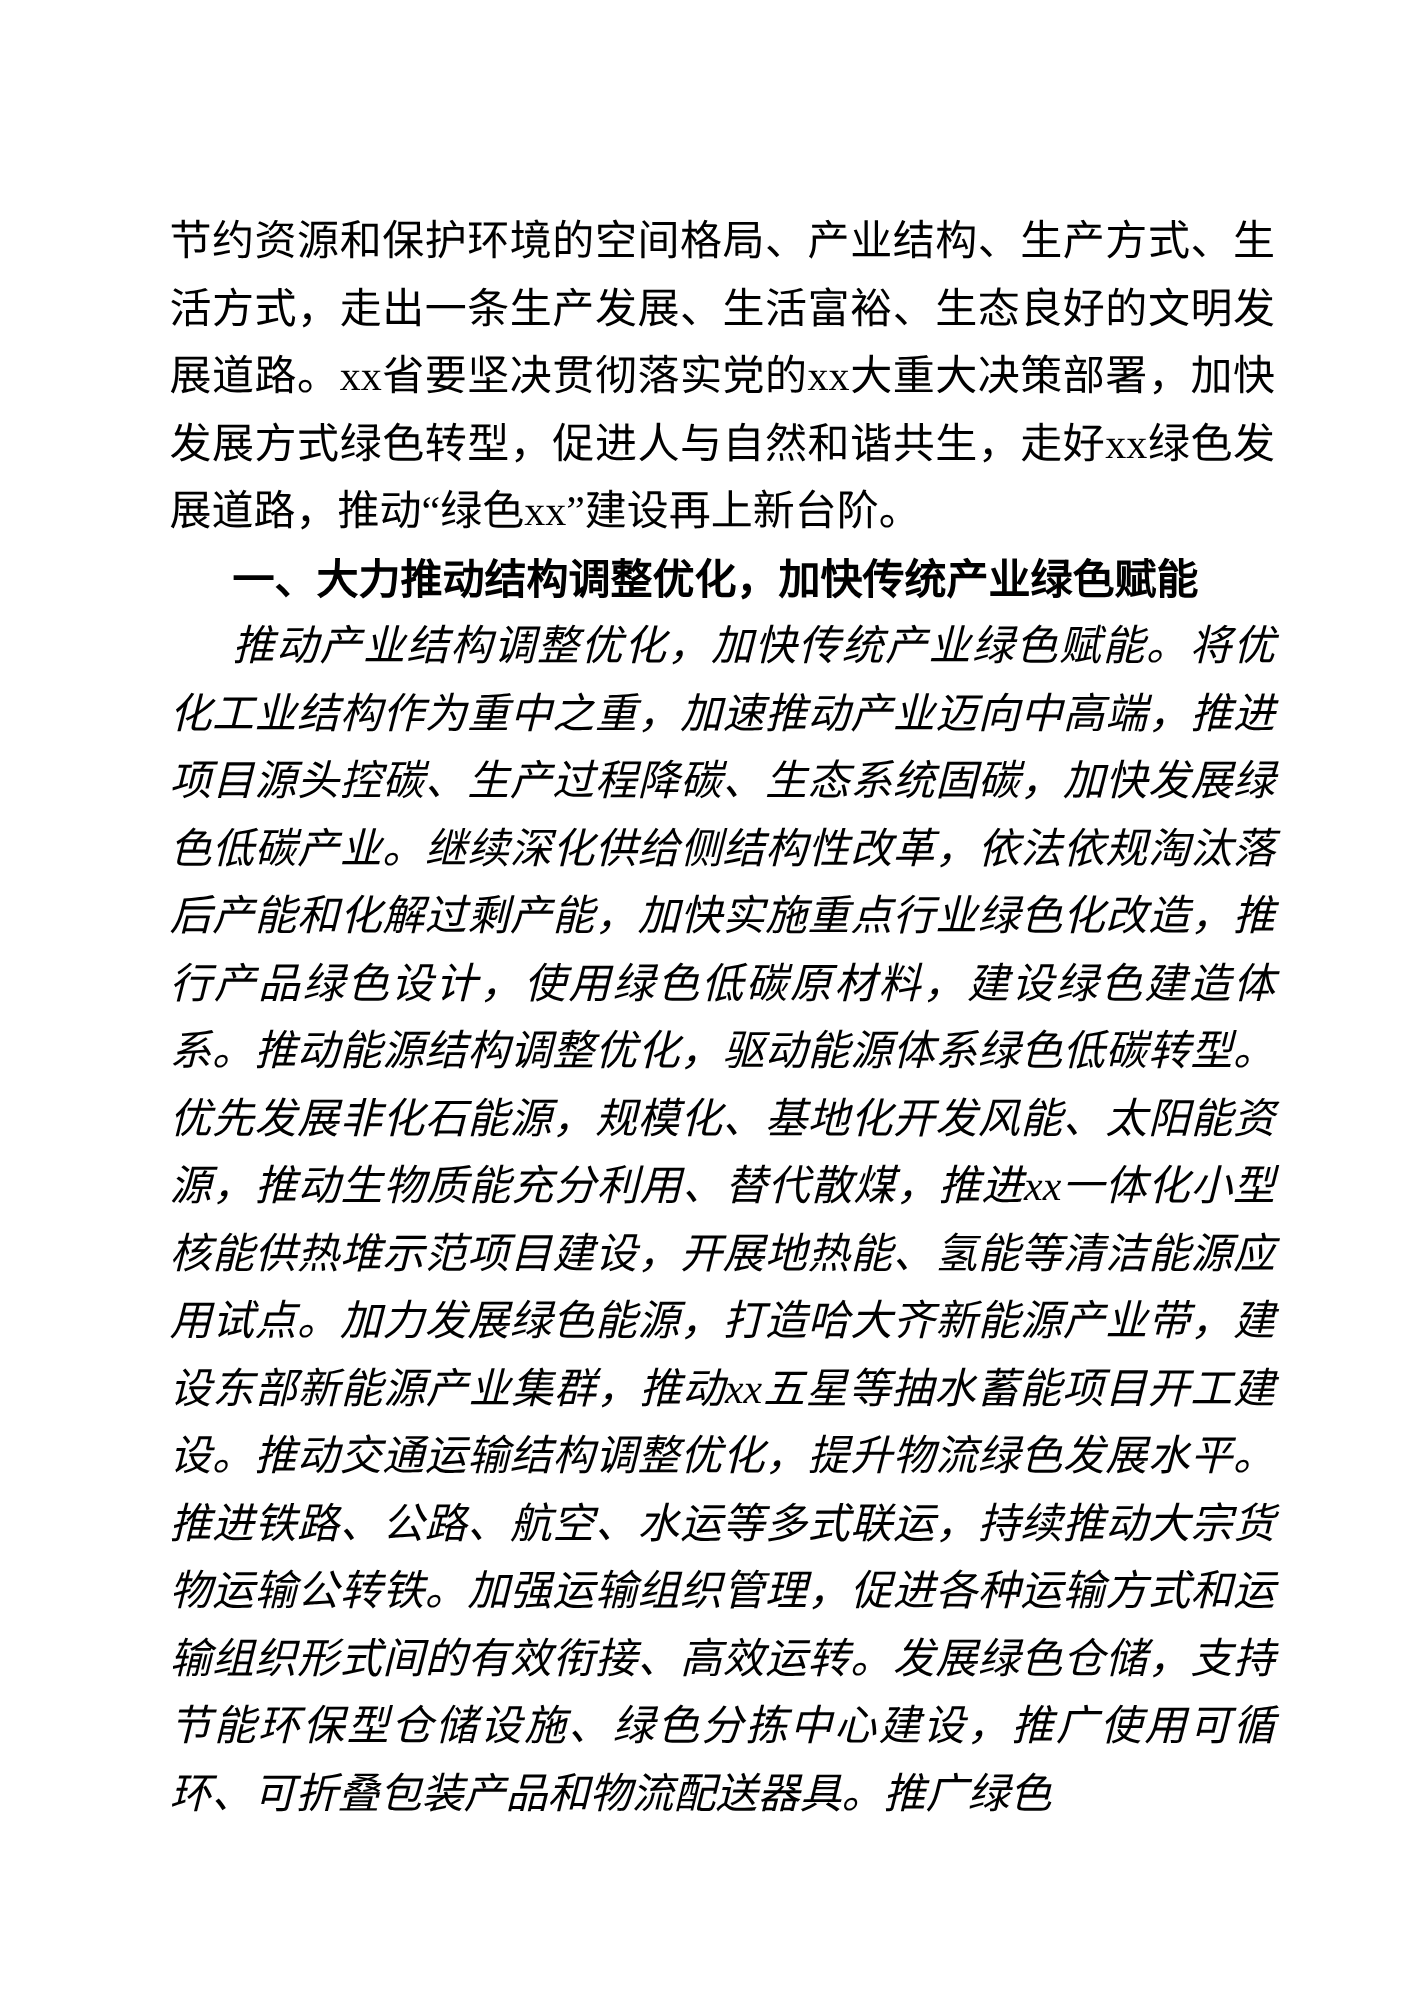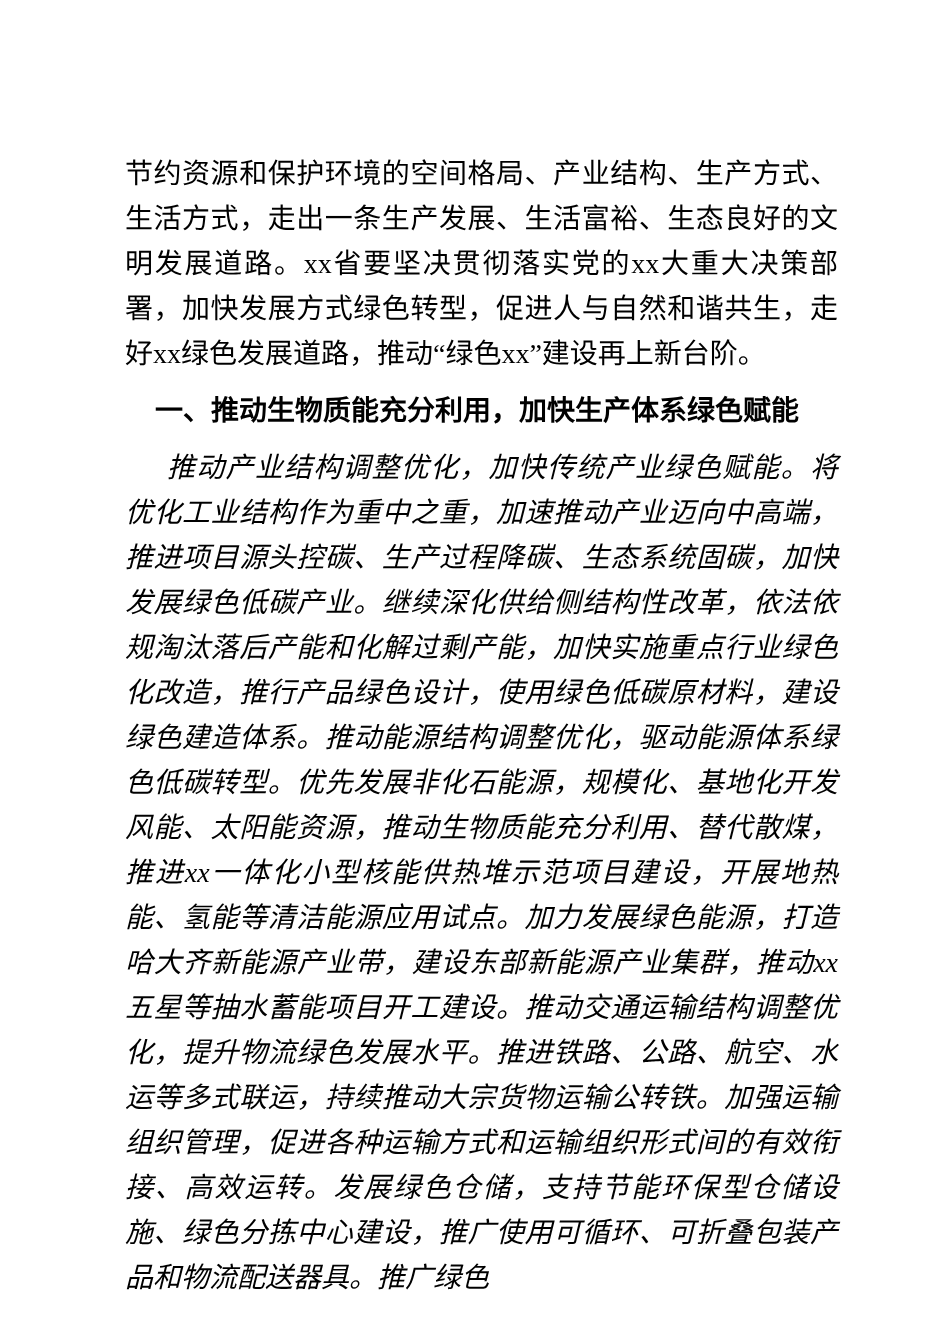--- a/index.html
+++ b/index.html
@@ -20,21 +20,21 @@
     top: 139px;
     width: 737px;
     color: #000000;
     font-family: "Liberation Serif", "DejaVu Serif", serif;
     font-size: 28px;
     line-height: 45px;
     text-align: justify;
     text-justify: inter-character;
   }
   .para {
-    margin: 12px;
+    margin: 0;
     padding: 0;
   }
   .indent {
     text-indent: 42px;
     font-style: italic;
   }
   .heading {
     margin: 0;
     padding: 0;
     font-family: "Liberation Sans", "DejaVu Sans", sans-serif;
@@ -45,16 +45,16 @@
     text-align: left;
     color: #000000;
   }
 </style>
 </head>
 <body>
 
 <div class="page">
   <div class="content">
     <p class="para">节约资源和保护环境的空间格局、产业结构、生产方式、生活方式，走出一条生产发展、生活富裕、生态良好的文明发展道路。xx省要坚决贯彻落实党的xx大重大决策部署，加快发展方式绿色转型，促进人与自然和谐共生，走好xx绿色发展道路，推动“绿色xx”建设再上新台阶。</p>
-    <h2 class="heading">一、推动生物质能充分利用，加快生产体系绿色赋能</h2>
+    <h2 class="heading">一、大力推动结构调整优化，加快传统产业绿色赋能</h2>
     <p class="para indent">推动产业结构调整优化，加快传统产业绿色赋能。将优化工业结构作为重中之重，加速推动产业迈向中高端，推进项目源头控碳、生产过程降碳、生态系统固碳，加快发展绿色低碳产业。继续深化供给侧结构性改革，依法依规淘汰落后产能和化解过剩产能，加快实施重点行业绿色化改造，推行产品绿色设计，使用绿色低碳原材料，建设绿色建造体系。推动能源结构调整优化，驱动能源体系绿色低碳转型。优先发展非化石能源，规模化、基地化开发风能、太阳能资源，推动生物质能充分利用、替代散煤，推进xx一体化小型核能供热堆示范项目建设，开展地热能、氢能等清洁能源应用试点。加力发展绿色能源，打造哈大齐新能源产业带，建设东部新能源产业集群，推动xx五星等抽水蓄能项目开工建设。推动交通运输结构调整优化，提升物流绿色发展水平。推进铁路、公路、航空、水运等多式联运，持续推动大宗货物运输公转铁。加强运输组织管理，促进各种运输方式和运输组织形式间的有效衔接、高效运转。发展绿色仓储，支持节能环保型仓储设施、绿色分拣中心建设，推广使用可循环、可折叠包装产品和物流配送器具。推广绿色</p>
   </div>
 </div>
 
 </body></html>

